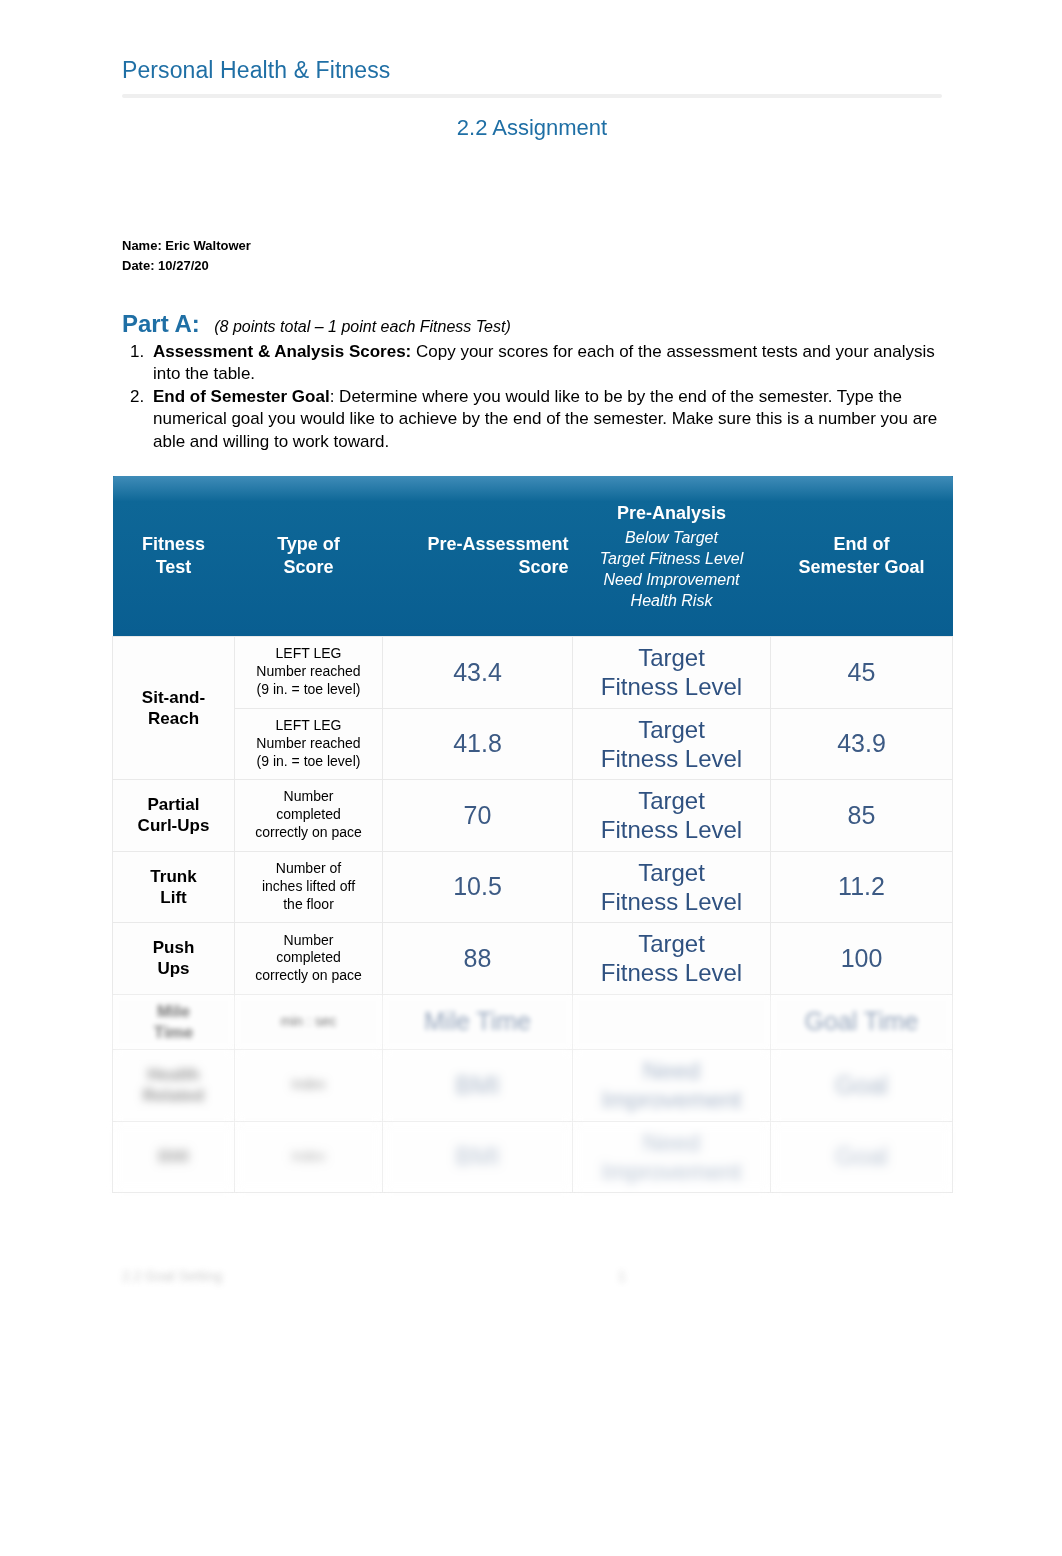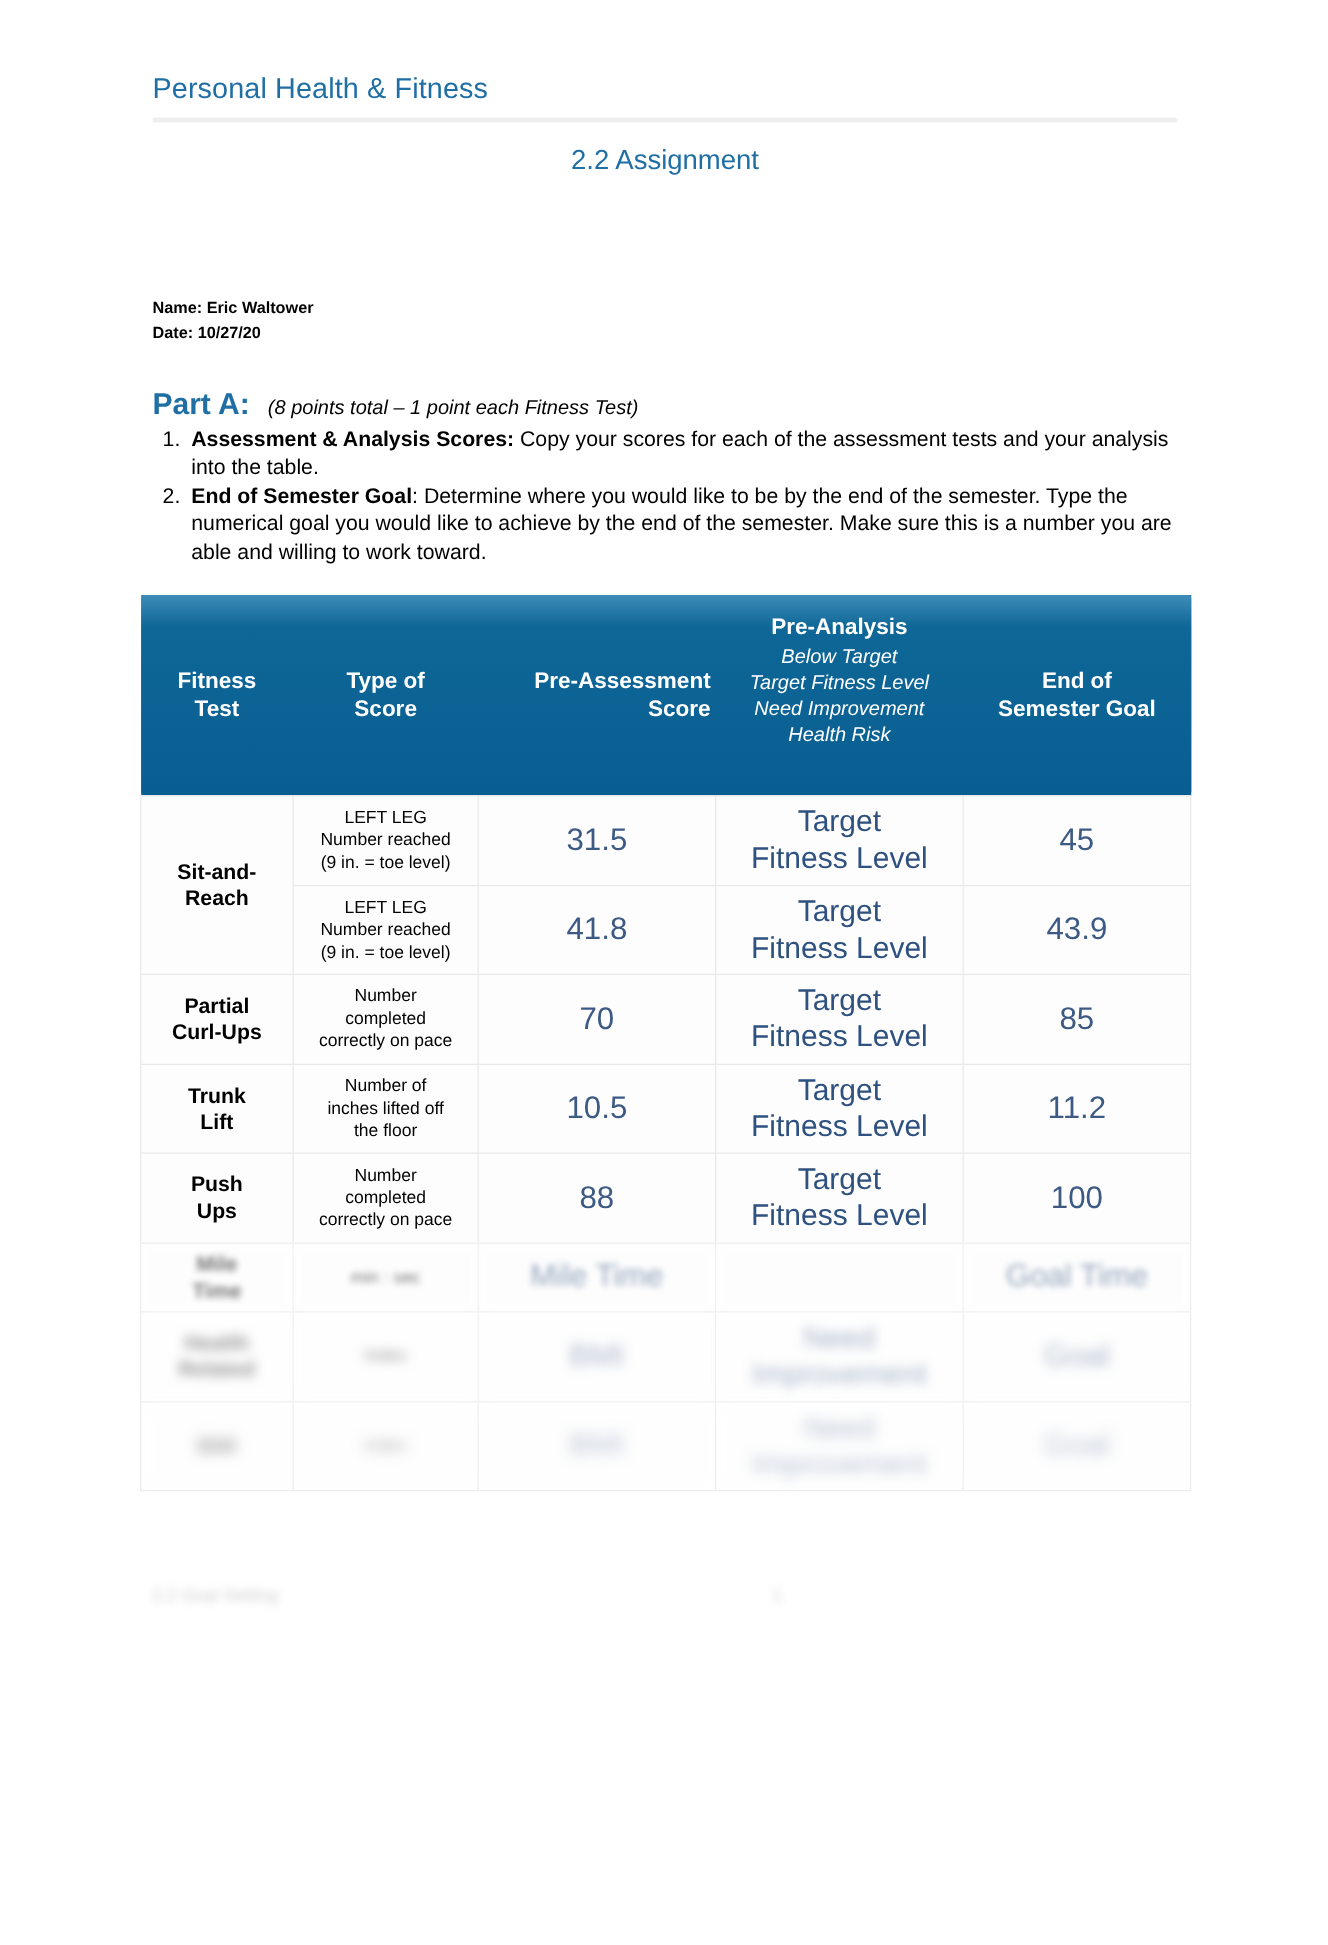--- a/index.html
+++ b/index.html
@@ -160,21 +160,21 @@
     color: #fff;
     font-weight: bold;
     font-size: 18px;
     line-height: 1.30;
     padding: 0 4px;
     box-sizing: border-box;
   }
   .hdr-cell.c1 { width: 122px; }
   .hdr-cell.c2 { width: 148px; }
   .hdr-cell.c3 { width: 190px; align-items: flex-end; }
-  .hdr-cell.c4 { width: 198px; justify-content: flex-start; padding-top: 14px; }
+  .hdr-cell.c4 { width: 198px; justify-content: flex-start; padding-top: 14px; margin-top: 12px; }
   .hdr-cell.c5 { width: 182px; }
   .pre-analysis-title {
     font-weight: bold;
     font-size: 18px;
     margin-bottom: 3px;
   }
   .pre-analysis-opts {
     font-style: italic;
     font-weight: normal;
     font-size: 16px;
@@ -312,21 +312,21 @@
           <tr>
             <td class="test-name" rowspan="2">
               <div>Sit-and-</div>
               <div>Reach</div>
             </td>
             <td class="type-score">
               <div>LEFT LEG</div>
               <div>Number reached</div>
               <div>(9 in. = toe level)</div>
             </td>
-            <td class="score-val">31.5</td>
+            <td class="score-val">43.4</td>
             <td class="analysis-val">
               <div>Target</div>
               <div>Fitness Level</div>
             </td>
             <td class="goal-val">45</td>
           </tr>
           <tr>
             <td class="type-score">
               <div>LEFT LEG</div>
               <div>Number reached</div>

